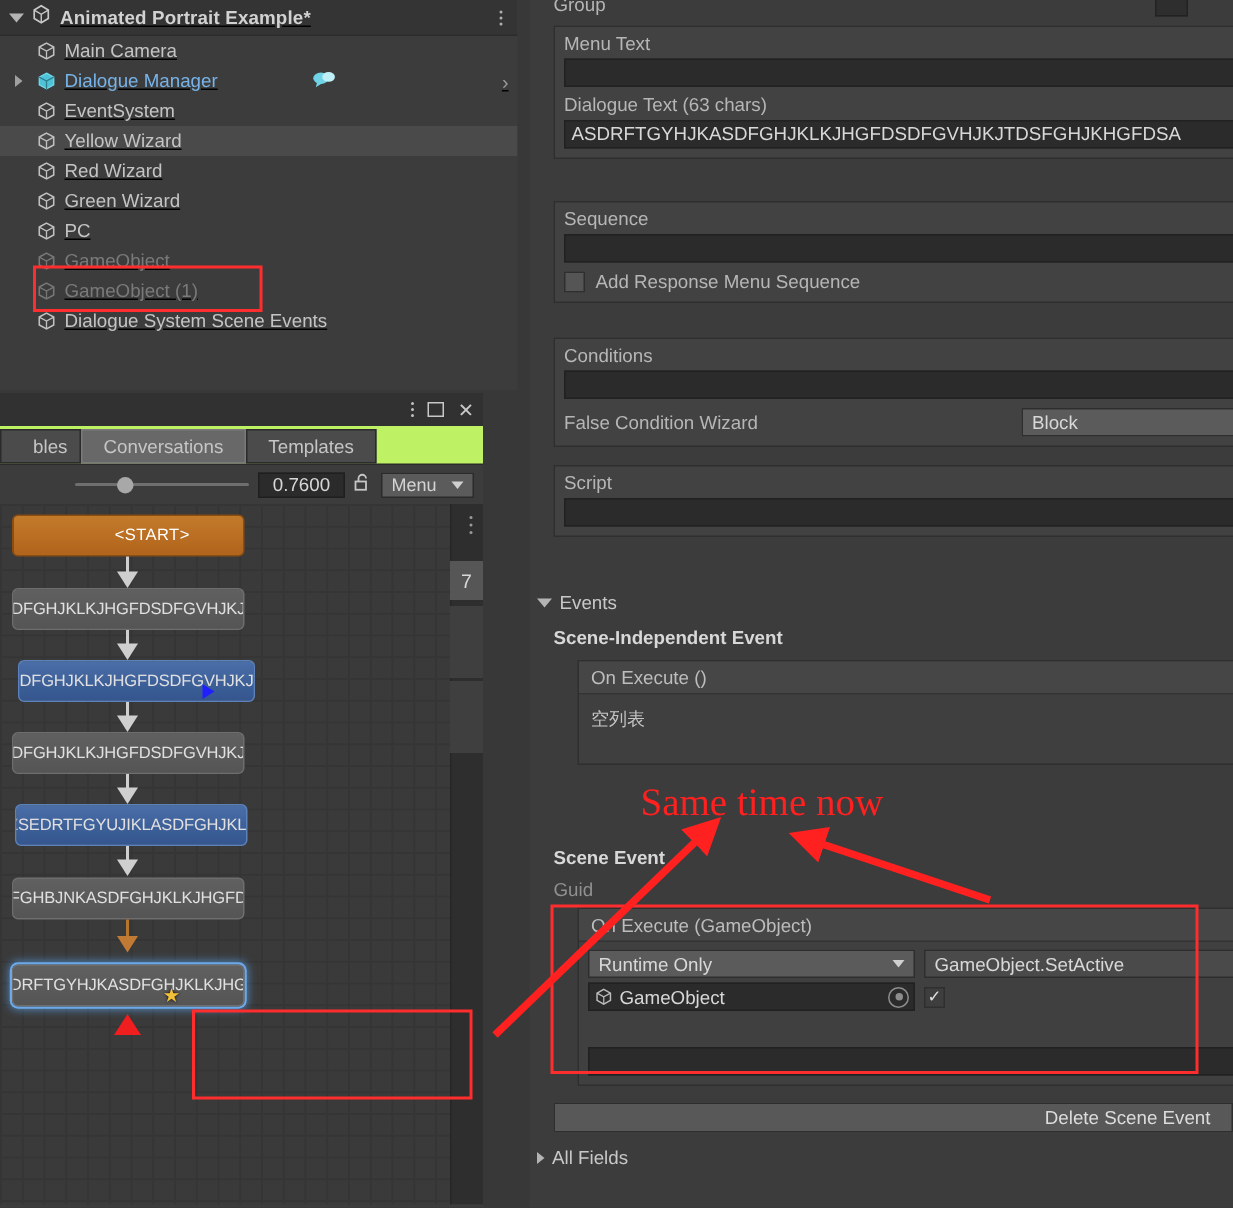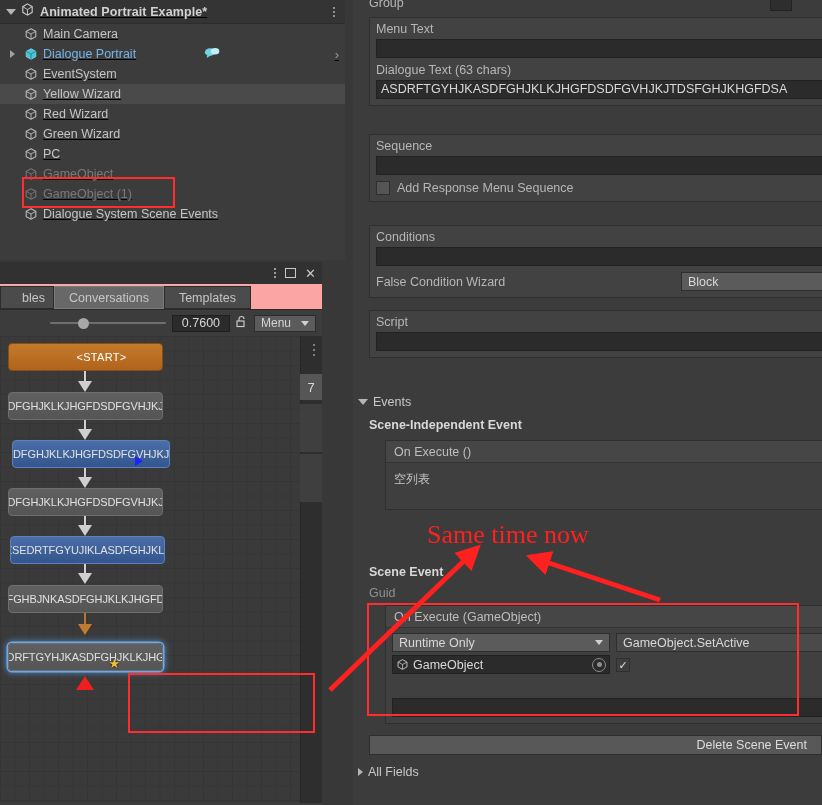--- a/index.html
+++ b/index.html
@@ -51,21 +51,21 @@
   
   .dlgwin { position: absolute; left: 0; top: 262px; width: 322px; height: 543px;
             background: #3c3c3c; }
   .dlg-titlebar { height: 22px; background: #313131; display:flex; align-items:center;
                   justify-content:flex-end; padding-right: 6px; gap: 9px;}
   .tb-btn { color:#c8c8c8; font-size: 13px; line-height:13px; cursor: default; }
   .tb-kebab { display:flex; flex-direction:column; gap:2px; }
   .tb-kebab i { width:2px;height:2px;background:#c0c0c0;display:block;border-radius:50%; }
   .sq { width: 11px; height: 10px; border: 1.5px solid #c8c8c8; }
 
-  .dlg-tabs { height: 26px; background: #fca5a5; display:flex; align-items:stretch;
+  .dlg-tabs { height: 26px; background: #bef264; display:flex; align-items:stretch;
               border-bottom: 1px solid #2b2b2b; padding-top: 2px;}
   .tab { display:flex; align-items:center; justify-content:center; color:#c6c6c6;
          font-size: 12.5px; padding: 0 14px; border: 1px solid transparent; }
   .tab.partial { padding-left: 0; width: 54px; justify-content:flex-end; padding-right:8px;
                  background:#4b4b4b; border-color:#2b2b2b;}
   .tab.active { background: #686868; border: 1px solid #7a7a7a; }
   .tab.inactive { background: #4b4b4b; border:1px solid #2b2b2b;}
 
   .dlg-toolbar { height: 26px; background: #3c3c3c; display:flex; align-items:center;
                  padding: 0 6px; gap: 6px; margin-left: 44px; }
@@ -184,21 +184,21 @@
               <path d="M2.5 5 L8 8 L13.5 5 M8 8 L8 14" stroke="#c0c0c0" stroke-width="1" fill="none"></path>
             </svg></span>
           <span class="hrow-label">Main Camera</span>
         </div>
         <div class="hier-row blue">
           <span class="expand-arrow"></span>
           <span class="cube"><svg width="14" height="14" viewBox="0 0 16 16">
               <path d="M8 2 L13.5 5 L13.5 11 L8 14 L2.5 11 L2.5 5 Z" fill="#4ec3d8" stroke="#6fd8ea" stroke-width="1"></path>
               <path d="M2.5 5 L8 8 L13.5 5 M8 8 L8 14" stroke="#2e7d8c" stroke-width="1" fill="none"></path>
             </svg></span>
-          <span class="hrow-label">Dialogue Portrait</span>
+          <span class="hrow-label">Dialogue Manager</span>
           <span class="conv-icon"><svg width="17" height="14" viewBox="0 0 20 16">
               <ellipse cx="7" cy="7" rx="6" ry="4.5" fill="#6fd4e6"></ellipse>
               <path d="M4 10 L3 14 L8 11 Z" fill="#6fd4e6"></path>
               <ellipse cx="13" cy="6" rx="5" ry="3.8" fill="#bfeff7"></ellipse>
             </svg></span>
           <span class="chev-right">›</span>
         </div>
         <div class="hier-row">
           <span class="cube"><svg width="14" height="14" viewBox="0 0 16 16">
               <path d="M8 2 L13.5 5 L13.5 11 L8 14 L2.5 11 L2.5 5 Z" fill="none" stroke="#c0c0c0" stroke-width="1.2"></path>

